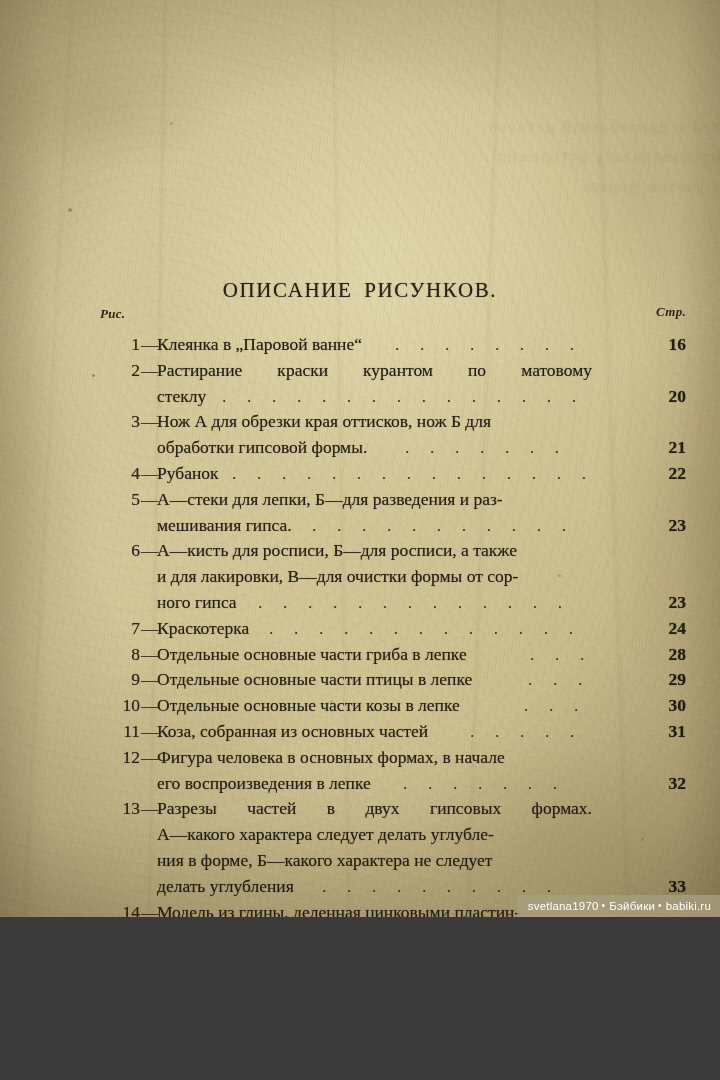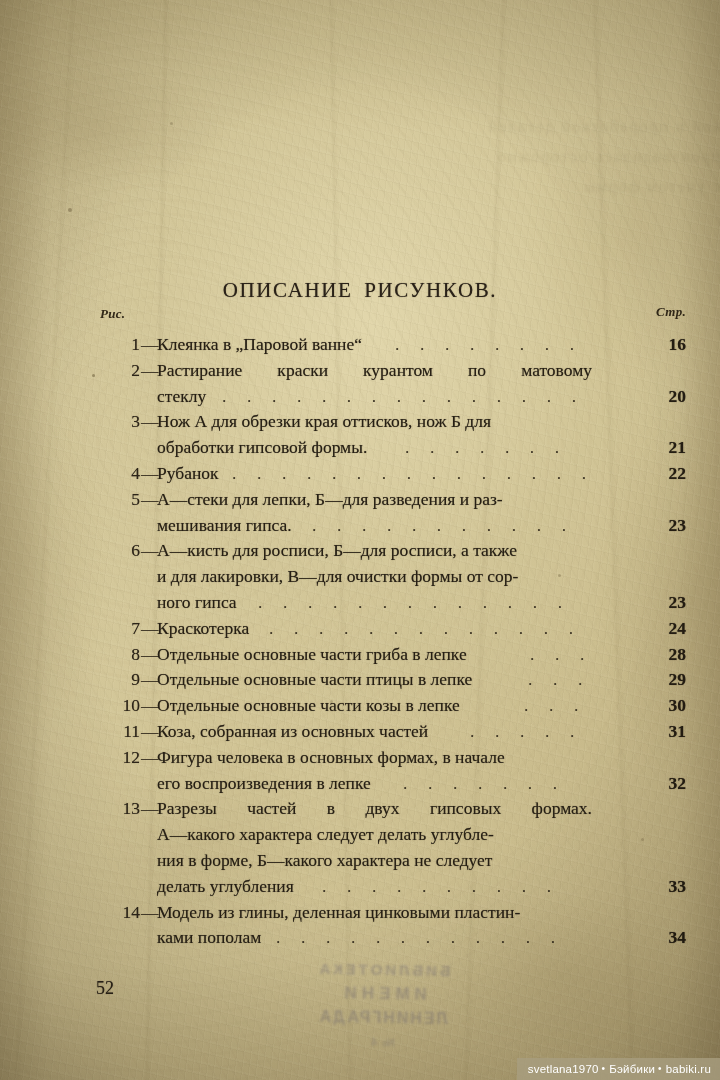--- a/index.html
+++ b/index.html
@@ -3,21 +3,21 @@
 <meta charset="utf-8">
 <style>
   html, body {
     margin: 0;
     padding: 0;
     background: #3a3a3a;
   }
   #page {
     position: relative;
     width: 720px;
-    height: 1080px;
+    height: 917px;
     overflow: hidden;
     background-color: #cfc293;
     font-family: "Liberation Serif", "DejaVu Serif", serif;
     color: #2b2318;
     -webkit-font-smoothing: antialiased;
   }
 
   
   .paper-base {
     position: absolute;

